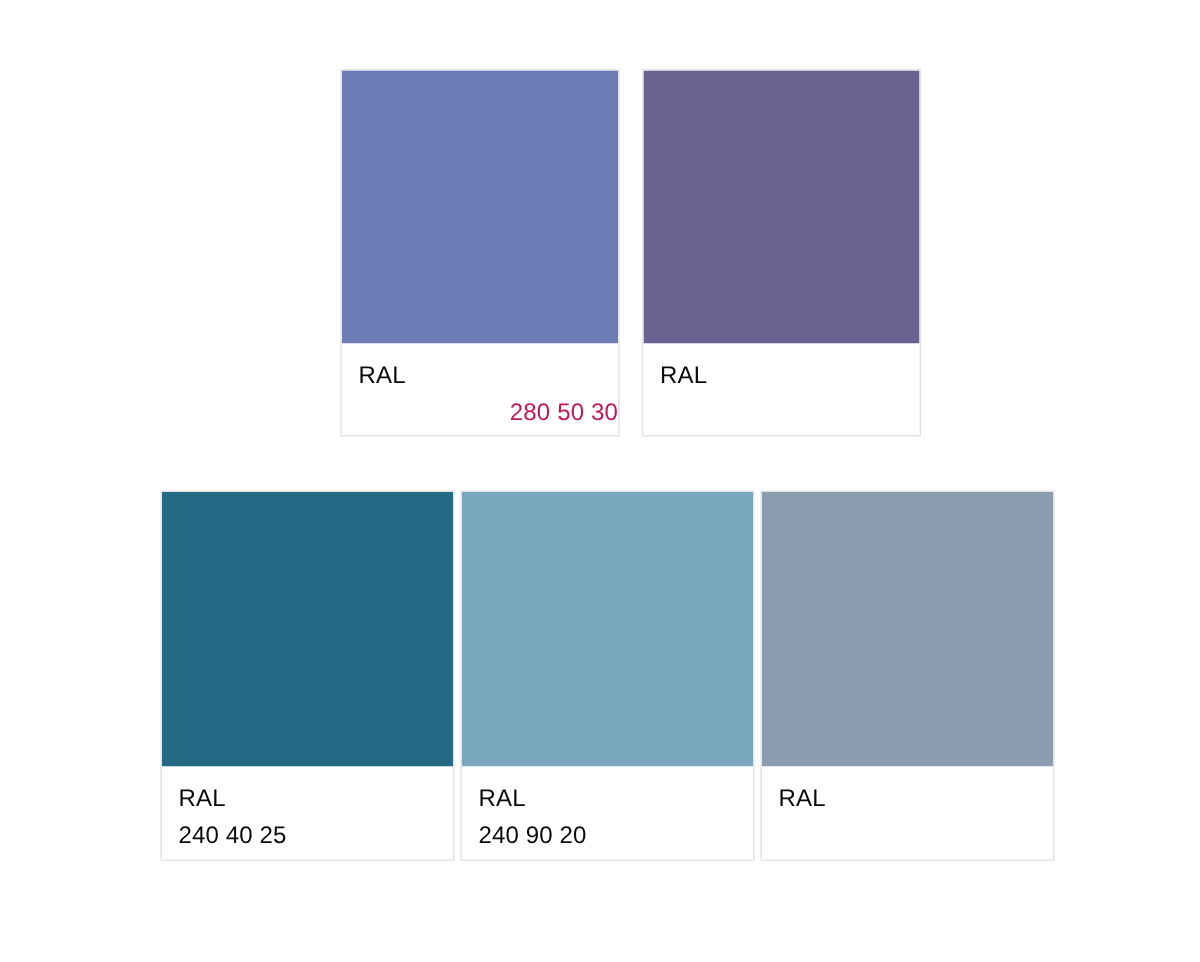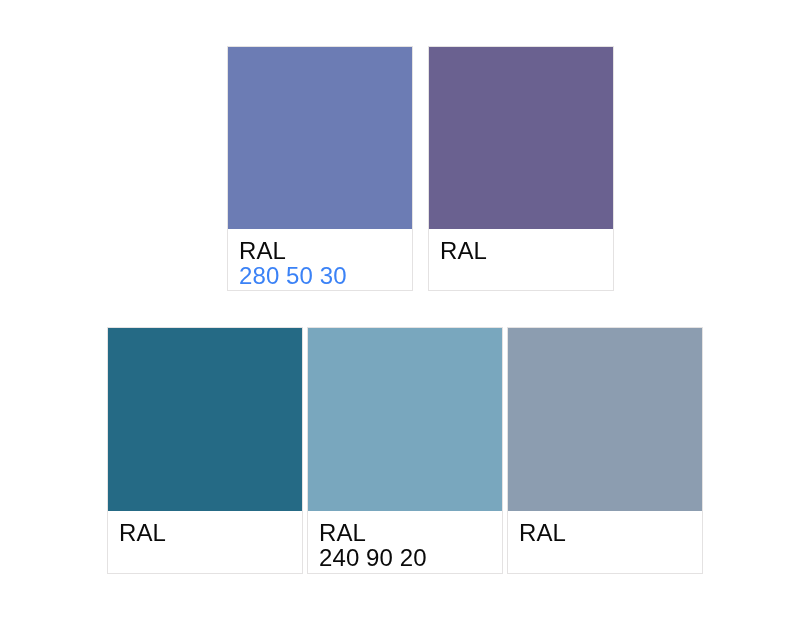--- a/index.html
+++ b/index.html
@@ -43,21 +43,21 @@
     background: #ffffff;
     padding: 9px 0 0 11px;
     box-sizing: border-box;
   }
 
   .swatch-brand,
   .swatch-code {
     display: block;
     color: #0a0a0a;
     font-family: "Liberation Sans", sans-serif;
-    font-size: 24px;
+    font-size: 16px;
     line-height: 25px;
     letter-spacing: 0.1px;
     white-space: nowrap;
   }
 
   
   .row-top {
     top: 46px;
     width: 186px;
     height: 245px;
@@ -81,35 +81,36 @@
 </style>
 </head>
 <body style="background: rgb(255, 255, 255);">
 
 <div id="swatch-board" style="background: rgb(255, 255, 255);">
 
   <div class="swatch-card row-top" id="card-0" style="border-color: rgb(228, 226, 226);">
     <div class="swatch-colour" style="background-color: rgb(108, 124, 180);"></div>
     <div class="swatch-label">
       <span class="swatch-brand" style="color: rgb(10, 10, 10);">RAL</span>
-      <span class="swatch-code" style="color: #3b82f6;">280 50 30</span>
+      <span class="swatch-code" style="color: #be185d; text-align: right;">280 50 30</span>
     </div>
   </div>
 
   <div class="swatch-card row-top" id="card-1" style="border-color: rgb(228, 226, 226);">
     <div class="swatch-colour" style="background-color: rgb(106, 97, 144);"></div>
     <div class="swatch-label">
       <span class="swatch-brand" style="color: rgb(10, 10, 10);">RAL</span>
     </div>
   </div>
 
   <div class="swatch-card row-bottom" id="card-2" style="border-color: rgb(228, 226, 226);">
     <div class="swatch-colour" style="background-color: rgb(37, 106, 133);"></div>
     <div class="swatch-label">
       <span class="swatch-brand" style="color: rgb(10, 10, 10);">RAL</span>
+      <span class="swatch-code" style="color: rgb(10, 10, 10);">240 40 25</span>
     </div>
   </div>
 
   <div class="swatch-card row-bottom" id="card-3" style="border-color: rgb(228, 226, 226);">
     <div class="swatch-colour" style="background-color: rgb(121, 167, 190);"></div>
     <div class="swatch-label">
       <span class="swatch-brand" style="color: rgb(10, 10, 10);">RAL</span>
       <span class="swatch-code" style="color: rgb(10, 10, 10);">240 90 20</span>
     </div>
   </div>

